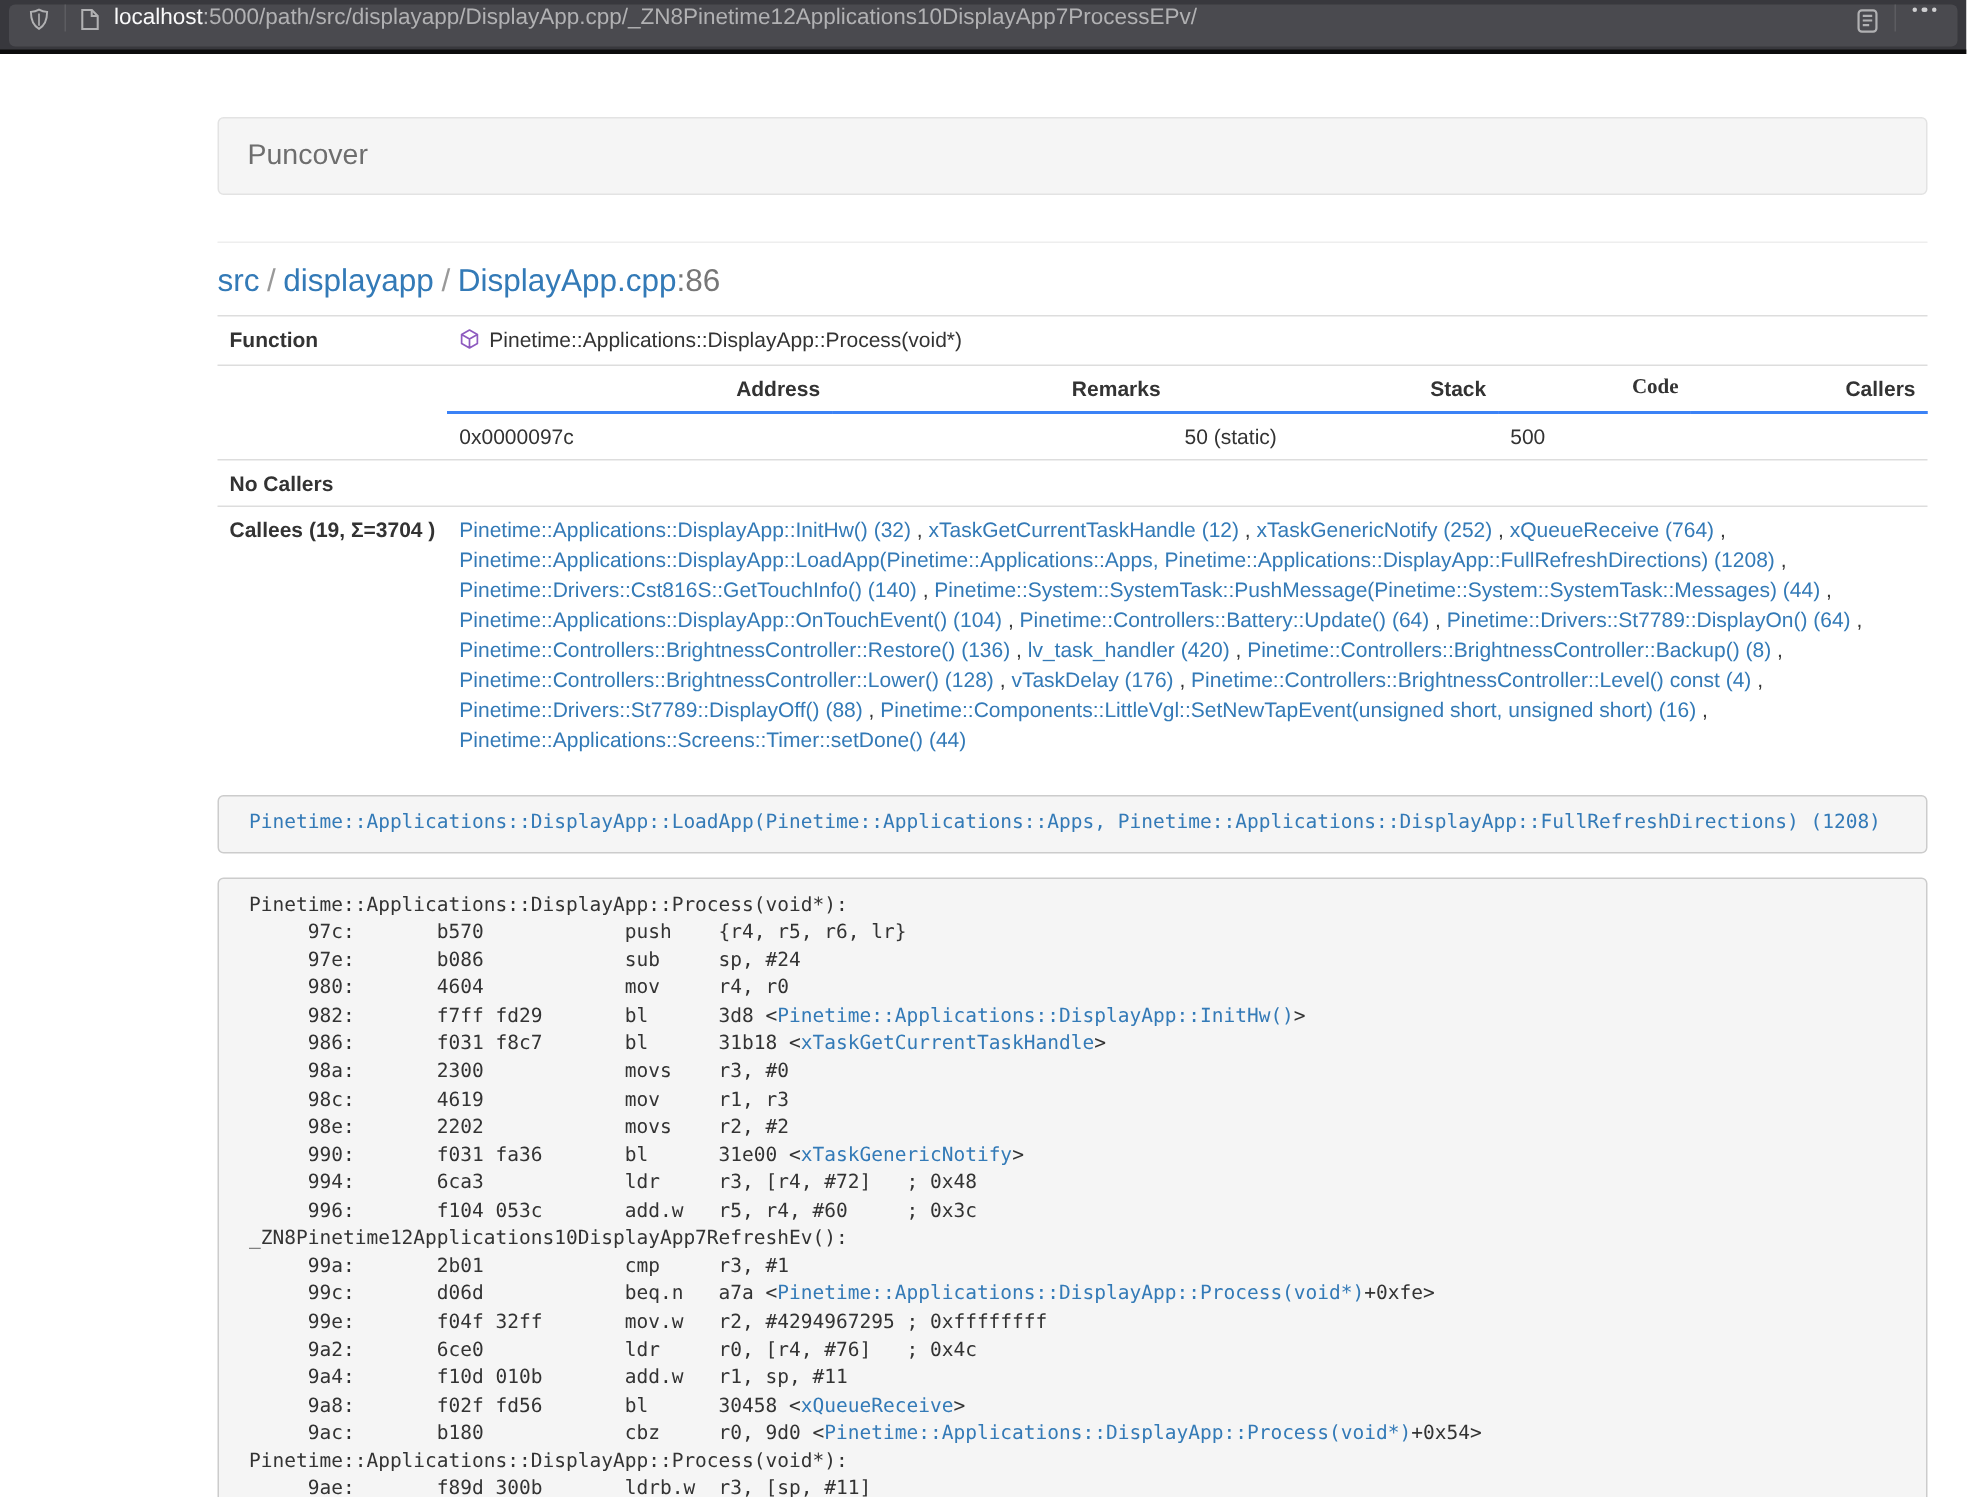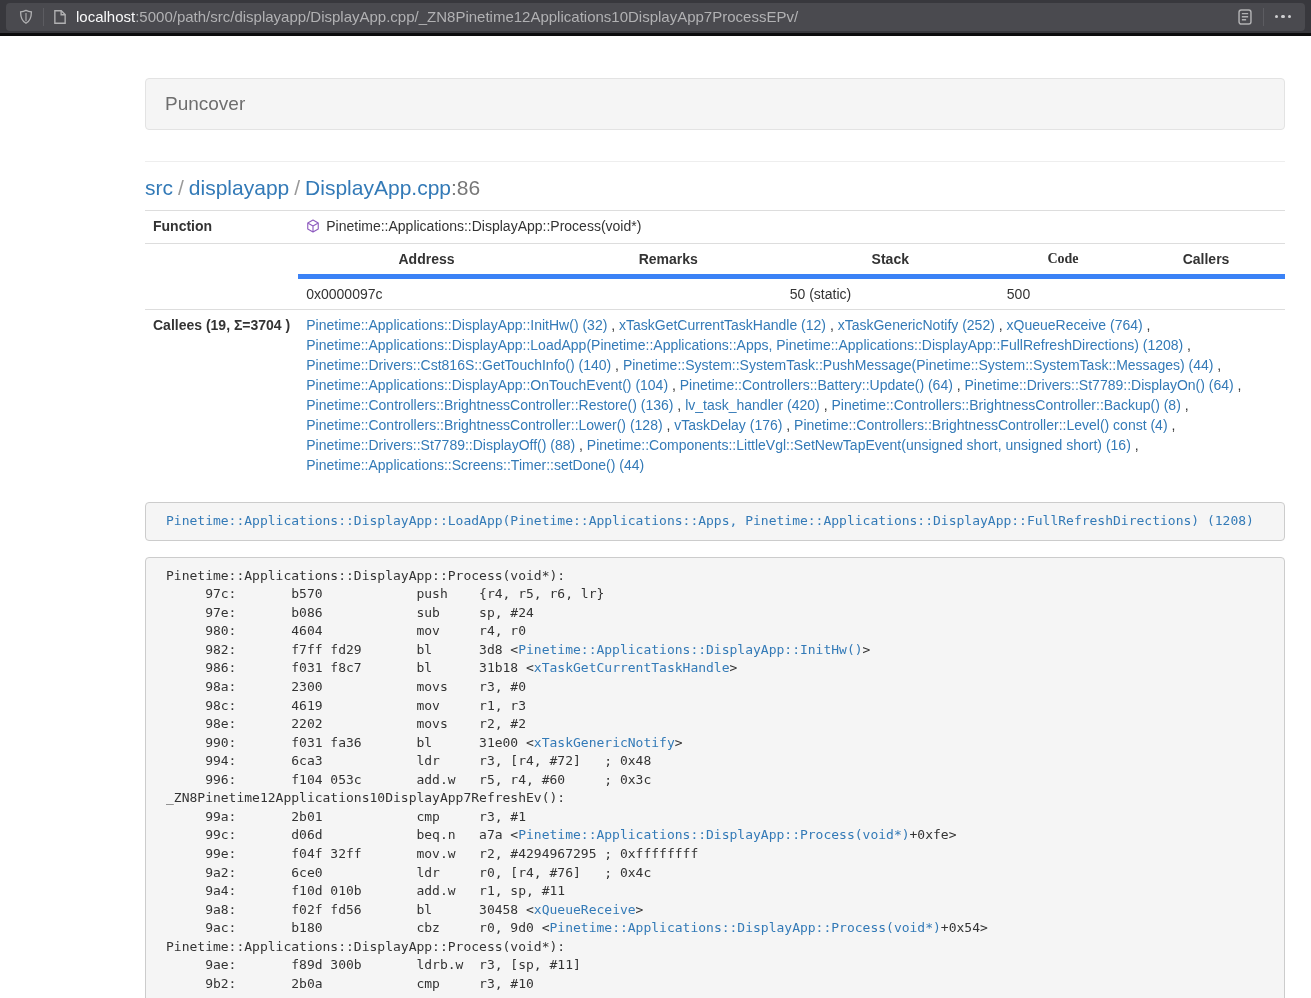--- a/index.html
+++ b/index.html
@@ -10,21 +10,21 @@
   }
   a { color: #337ab7; text-decoration: none; cursor: pointer; }
 
   
   .toolbar {
     height: 36px; background: #38383d; border-bottom: 3px solid #0c0c0d;
     display: flex; align-items: center; padding: 0 6px;
   }
   .urlbar {
     flex: 1; height: 28px; background: #4a4a4f; border-radius: 4px;
-    display: flex; align-items: center; padding: 0 10px; gap: 7px;
+    display: flex; align-items: flex-start; padding: 0 10px; gap: 7px;
   }
   .vdiv { width: 1px; height: 18px; background: #5c5c61; flex: 0 0 auto; }
   .url-text {
     flex: 1; font-size: 15px; color: #b1b1b3;
     white-space: nowrap; overflow: hidden;
   }
   .url-text .host { color: #f9f9fa; }
   .icon-btn { display: flex; align-items: center; justify-content: center; padding: 2px; cursor: pointer; flex: 0 0 auto; }
   .dots { display: flex; gap: 3px; padding: 2px 4px; }
   .dots i { width: 3.5px; height: 3.5px; border-radius: 50%; background: #cfcfd1; }
@@ -44,22 +44,22 @@
   table.main { width: 100%; border-collapse: collapse; margin-bottom: 22px; }
   table.main > tbody > tr > th,
   table.main > tbody > tr > td {
     border-top: 1px solid #ddd; padding: 5px 8px;
     text-align: left; vertical-align: top; line-height: 20px;
   }
   th.rowlabel { width: 151px; font-weight: bold; white-space: nowrap; }
   td.stats-cell { padding: 0 !important; }
   table.stats { width: 100%; border-collapse: collapse; }
   table.stats th {
-    font-weight: bold; text-align: center; padding: 5px 8px;
-    border-bottom: 5px solid #3b82f6; line-height: 20px;
+    font-weight: bold; text-align: right; padding: 5px 8px;
+    border-bottom: 2px solid #3b82f6; line-height: 20px;
   }
   table.stats td { padding: 5px 8px; line-height: 20px; }
   .c0 { width: 26%; } .c1 { width: 23%; } .c2 { width: 22%; } .c3 { width: 13%; font-family: Liberation Serif, serif; } .c4 { width: 16%; }
 
   .func-icon { display: inline-block; vertical-align: -2px; margin-right: 6px; }
 
   pre {
     font-family: "DejaVu Sans Mono", monospace; font-size: 13px; line-height: 1.42857;
     background: #f5f5f5; border: 1px solid #ccc; border-radius: 4px;
     padding: 9px 20px; white-space: pre; overflow: hidden; color: #333;
@@ -143,20 +143,24 @@
                 <td></td>
                 <td>50 (static)</td>
                 <td>500</td>
                 <td></td>
               </tr>
             </tbody>
           </table>
         </td>
       </tr>
       <tr>
+        <th class="rowlabel">No Callers</th>
+        <td></td>
+      </tr>
+      <tr>
         <th class="rowlabel">Callees (19, Σ=3704 )</th>
         <td><a href="#">Pinetime::Applications::DisplayApp::InitHw() (32)</a> , <a href="#">xTaskGetCurrentTaskHandle (12)</a> , <a href="#">xTaskGenericNotify (252)</a> , <a href="#">xQueueReceive (764)</a> , <a href="#">Pinetime::Applications::DisplayApp::LoadApp(Pinetime::Applications::Apps, Pinetime::Applications::DisplayApp::FullRefreshDirections) (1208)</a> , <a href="#">Pinetime::Drivers::Cst816S::GetTouchInfo() (140)</a> , <a href="#">Pinetime::System::SystemTask::PushMessage(Pinetime::System::SystemTask::Messages) (44)</a> , <a href="#">Pinetime::Applications::DisplayApp::OnTouchEvent() (104)</a> , <a href="#">Pinetime::Controllers::Battery::Update() (64)</a> , <a href="#">Pinetime::Drivers::St7789::DisplayOn() (64)</a> , <a href="#">Pinetime::Controllers::BrightnessController::Restore() (136)</a> , <a href="#">lv_task_handler (420)</a> , <a href="#">Pinetime::Controllers::BrightnessController::Backup() (8)</a> , <a href="#">Pinetime::Controllers::BrightnessController::Lower() (128)</a> , <a href="#">vTaskDelay (176)</a> , <a href="#">Pinetime::Controllers::BrightnessController::Level() const (4)</a> , <a href="#">Pinetime::Drivers::St7789::DisplayOff() (88)</a> , <a href="#">Pinetime::Components::LittleVgl::SetNewTapEvent(unsigned short, unsigned short) (16)</a> , <a href="#">Pinetime::Applications::Screens::Timer::setDone() (44)</a></td>
       </tr>
     </tbody>
   </table>
 
   <pre class="snippet"><a href="#">Pinetime::Applications::DisplayApp::LoadApp(Pinetime::Applications::Apps, Pinetime::Applications::DisplayApp::FullRefreshDirections) (1208)</a></pre>
 
   <pre>Pinetime::Applications::DisplayApp::Process(void*):
      97c:       b570            push    {r4, r5, r6, lr}

